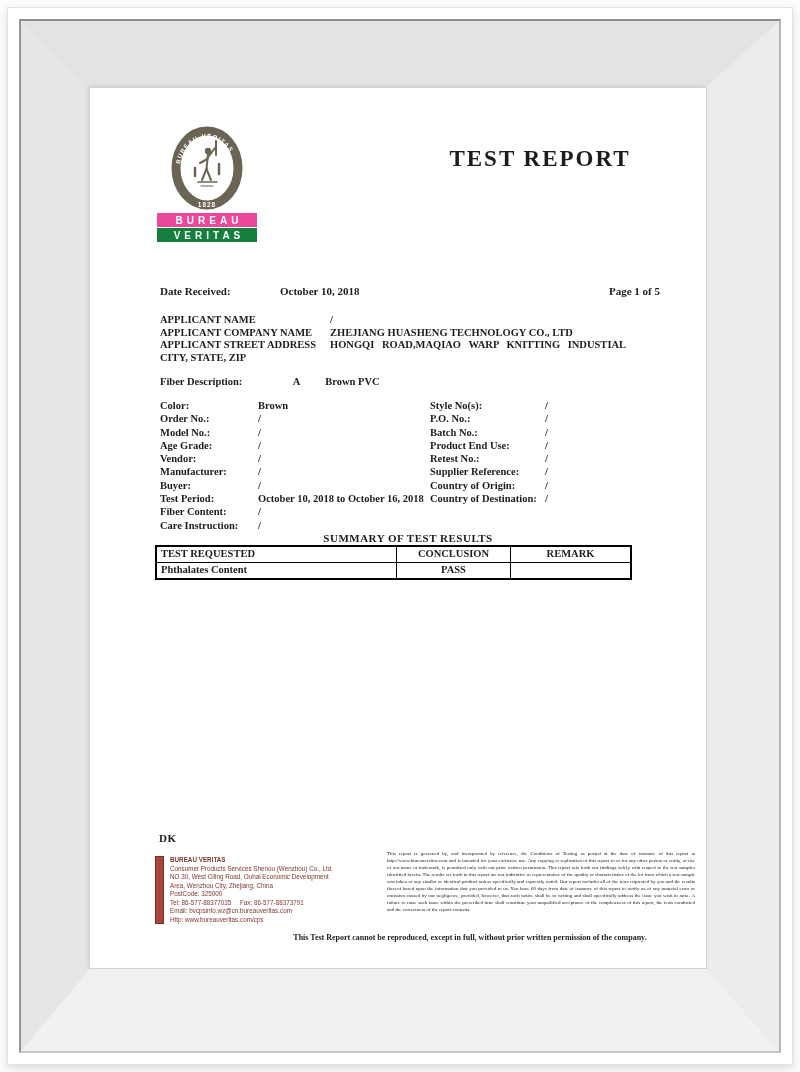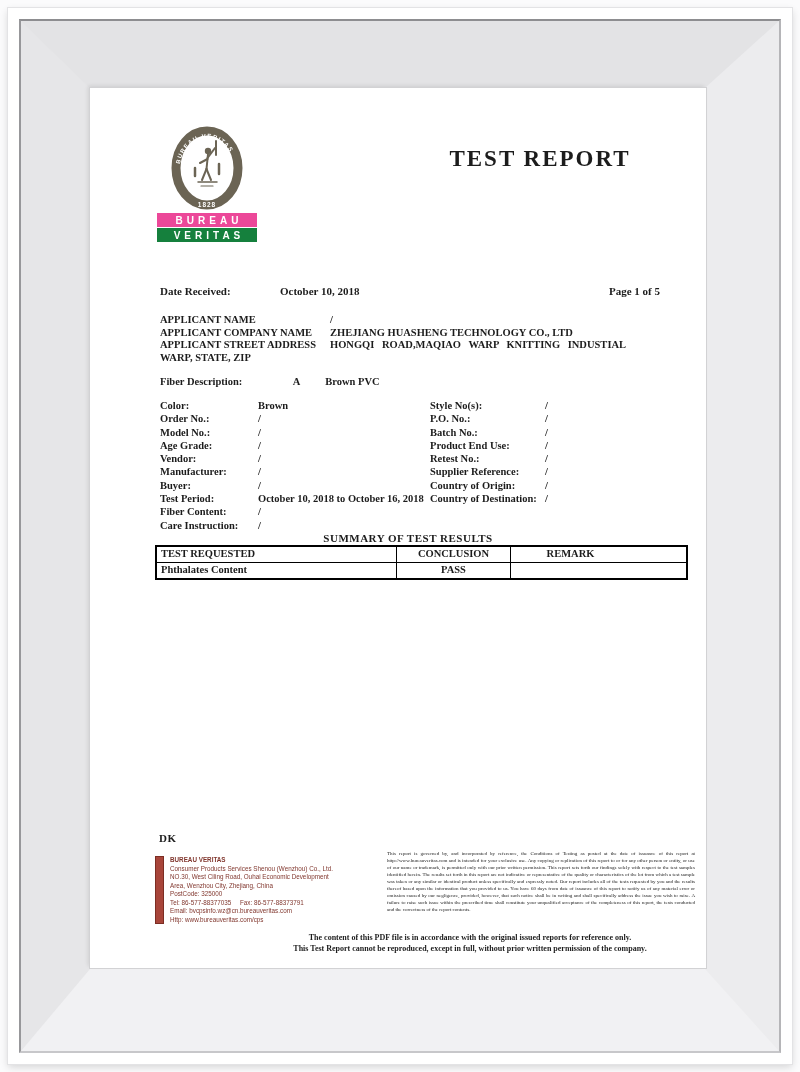--- a/index.html
+++ b/index.html
@@ -70,21 +70,21 @@
   .kv { display: flex; font-size: 10.5px; font-weight: bold; line-height: 13.3px; }
   .details-left  .kv-label { width: 98px;  flex: none; }
   .details-right .kv-label { width: 115px; flex: none; }
   .kv-value { flex: 1; }
   
   .summary-title {
     position: absolute; left: 0; top: 444px; width: 616px;
     text-align: center; font-size: 11px; font-weight: bold; letter-spacing: 0.5px; padding-left: 20px;
   }
   .summary-table {
-    position: absolute; left: 65px; top: 457px; width: 533px;
+    position: absolute; left: 65px; top: 457px; width: 477px;
     border: 2px solid #000;
   }
   .t-row { display: grid; grid-template-columns: 240px 114px 119px; }
   .t-row.head { border-bottom: 1.5px solid #000; }
   .t-cell {
     font-size: 10.5px; font-weight: bold; line-height: 14px; height: 15px;
     padding: 0 4px; border-right: 1px solid #000; overflow: hidden;
   }
   .t-cell:last-child { border-right: none; }
   .t-cell.center { text-align: center; }
@@ -162,21 +162,21 @@
       </div>
       <div class="app-row">
         <span class="a-label">APPLICANT COMPANY NAME</span>
         <span class="a-value">ZHEJIANG HUASHENG TECHNOLOGY CO., LTD</span>
       </div>
       <div class="app-row">
         <span class="a-label">APPLICANT STREET ADDRESS</span>
         <span class="a-value">HONGQI ROAD,MAQIAO WARP KNITTING INDUSTIAL</span>
       </div>
       <div class="app-row">
-        <span class="a-label">WARP, STATE, ZIP</span>
+        <span class="a-label">CITY, STATE, ZIP</span>
       </div>
     </div>
 
     <div class="sample-row">
       <span class="s-label">Fiber Description:</span>
       <span class="s-item">A</span>
       <span class="s-desc">Brown PVC</span>
     </div>
 
     <div class="details-left">
@@ -278,18 +278,17 @@
       <div>Consumer Products Services Shenou (Wenzhou) Co., Ltd.</div>
       <div>NO.30, West Ciling Road, Ouhai Economic Development</div>
       <div>Area, Wenzhou City, Zhejiang, China</div>
       <div>PostCode: 325000</div>
       <div>Tel: 86-577-88377035&nbsp;&nbsp;&nbsp;&nbsp;&nbsp;Fax: 86-577-88373791</div>
       <div>Email: bvcpsinfo.wz@cn.bureauveritas.com</div>
       <div>Http: www.bureauveritas.com/cps</div>
     </div>
     <div class="disclaimer">This report is governed by, and incorporated by reference, the Conditions of Testing as posted at the date of issuance of this report at http://www.bureauveritas.com and is intended for your exclusive use. Any copying or replication of this report to or for any other person or entity, or use of our name or trademark, is permitted only with our prior written permission. This report sets forth our findings solely with respect to the test samples identified herein. The results set forth in this report are not indicative or representative of the quality or characteristics of the lot from which a test sample was taken or any similar or identical product unless specifically and expressly noted. Our report includes all of the tests requested by you and the results thereof based upon the information that you provided to us. You have 60 days from date of issuance of this report to notify us of any material error or omission caused by our negligence, provided, however, that such notice shall be in writing and shall specifically address the issue you wish to raise. A failure to raise such issue within the prescribed time shall constitute your unqualified acceptance of the completeness of this report, the tests conducted and the correctness of the report contents.</div>
     <div class="notice">
-      <div>The content of this PDF file is in accordance with the original issued reports for reference only.</div>
       <div>This Test Report cannot be reproduced, except in full, without prior written permission of the company.</div>
     </div>
 
   </div>
 </div>
 
 </body></html>

